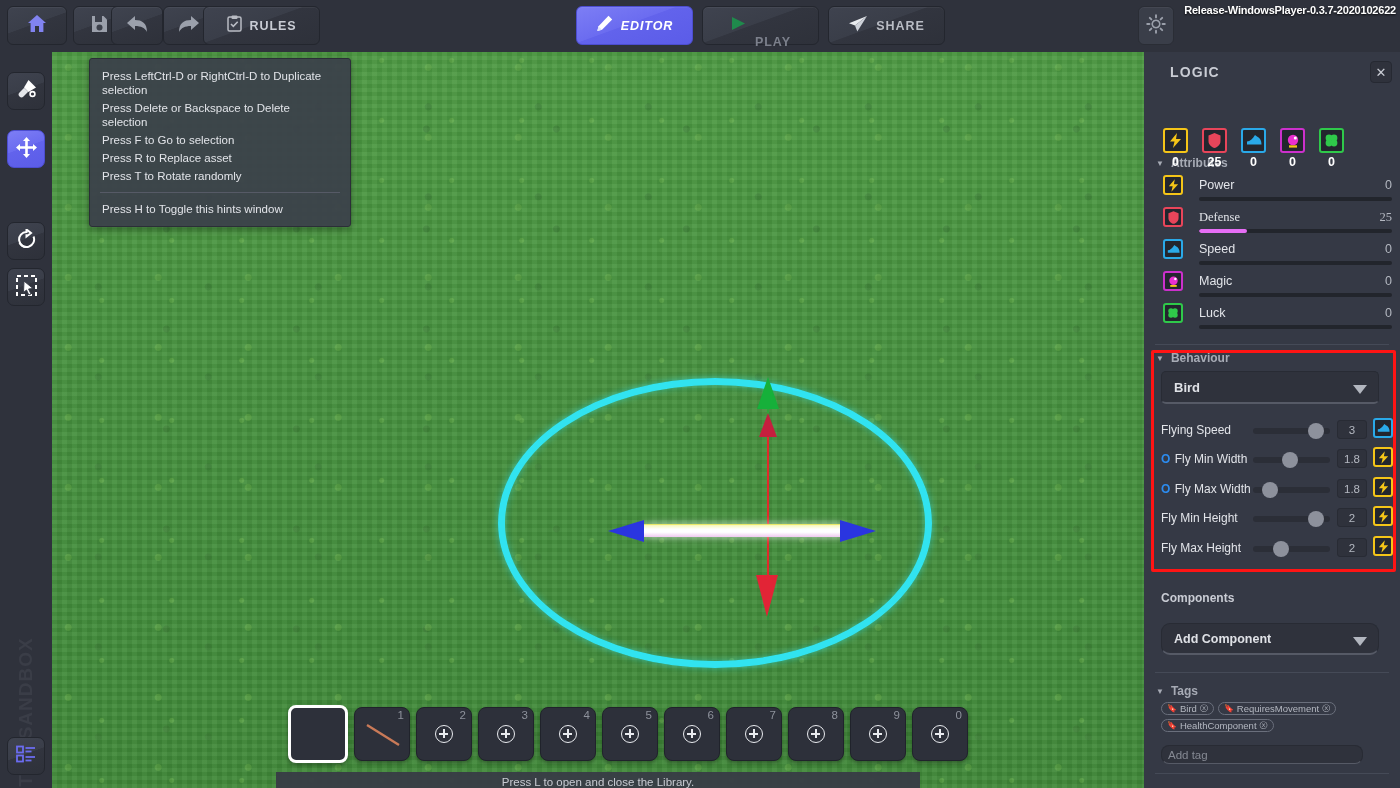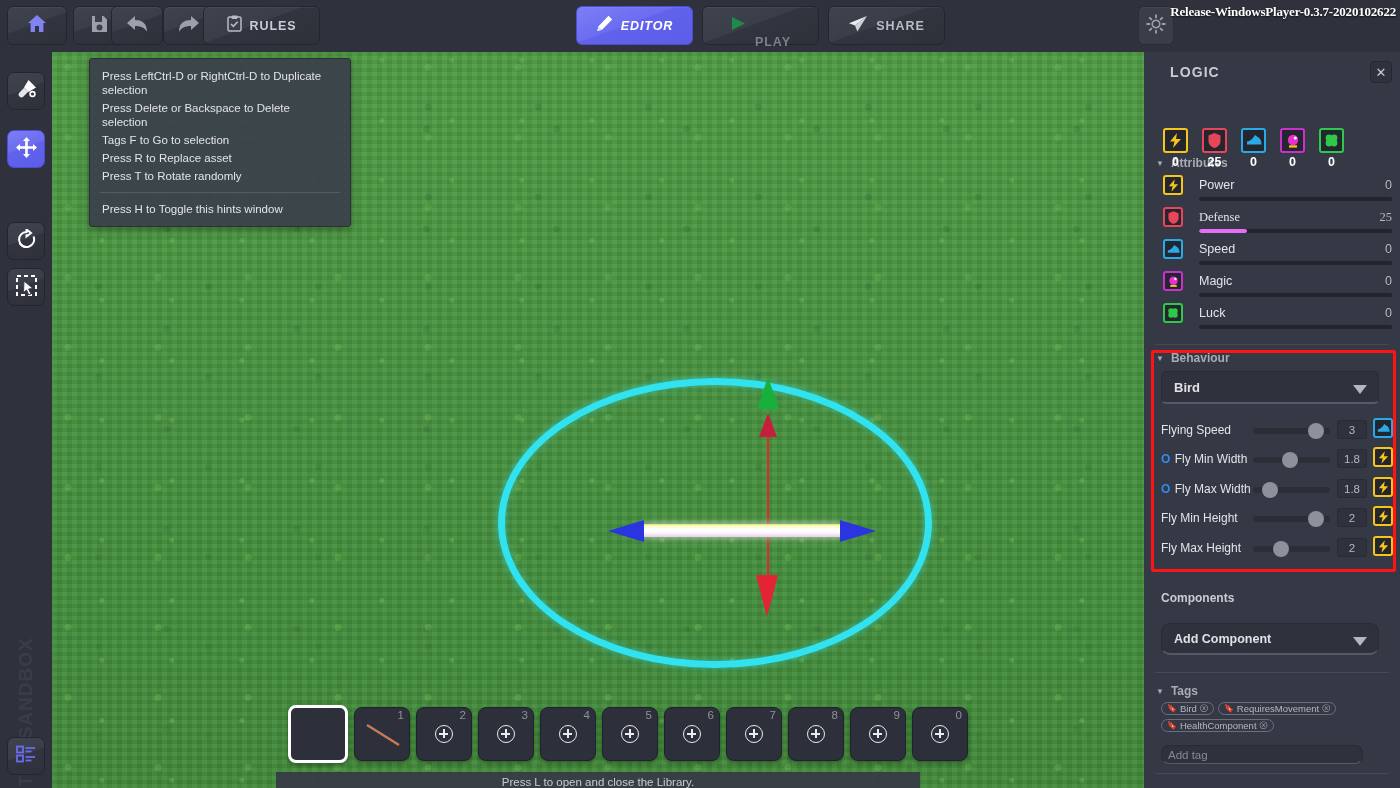--- a/index.html
+++ b/index.html
@@ -44,22 +44,22 @@
   #btn-play { left: 702px; width: 117px; }
   #btn-play .tbtn-text { color: #7c808c; margin-top: 32px; }
   #btn-share { left: 828px; width: 117px; }
   #btn-share .tbtn-text { color: #b9bcc4; }
   #btn-gear {
     left: 1138px; top: 6px; width: 36px; height: 39px;
     background: #3a3e49; border: 1px solid #2a2d35; border-radius: 6px;
   }
   #version-label {
     position: absolute; right: 4px; top: 4px;
-    font-family: Liberation Serif, serif;
-    font-size: 13px; font-weight: bold; color: #ffffff;
+    font-family: Liberation Sans, sans-serif;
+    font-size: 11px; font-weight: bold; color: #ffffff;
     letter-spacing: -0.2px; white-space: nowrap;
     text-shadow: 0 1px 2px rgba(0,0,0,.8);
   }
 
   
   #sidebar {
     position: absolute; left: 0; top: 52px; width: 52px; height: 736px;
     background: #2f323c; z-index: 30;
   }
   .sbtn {
@@ -496,21 +496,21 @@
         </svg>
       </span>
     </div>
   </div>
 
   <div id="viewport">
 
     <div id="hints">
       <div class="hint-line">Press LeftCtrl-D or RightCtrl-D to Duplicate selection</div>
       <div class="hint-line">Press Delete or Backspace to Delete selection</div>
-      <div class="hint-line">Tags F to Go to selection</div>
+      <div class="hint-line">Press F to Go to selection</div>
       <div class="hint-line">Press R to Replace asset</div>
       <div class="hint-line">Press T to Rotate randomly</div>
       <div id="hints-sep"></div>
       <div class="hint-line">Press H to Toggle this hints window</div>
     </div>
 
     <div id="sel-circle"></div>
 
     <div id="gizmo">
       <div id="line-v-green"></div>

